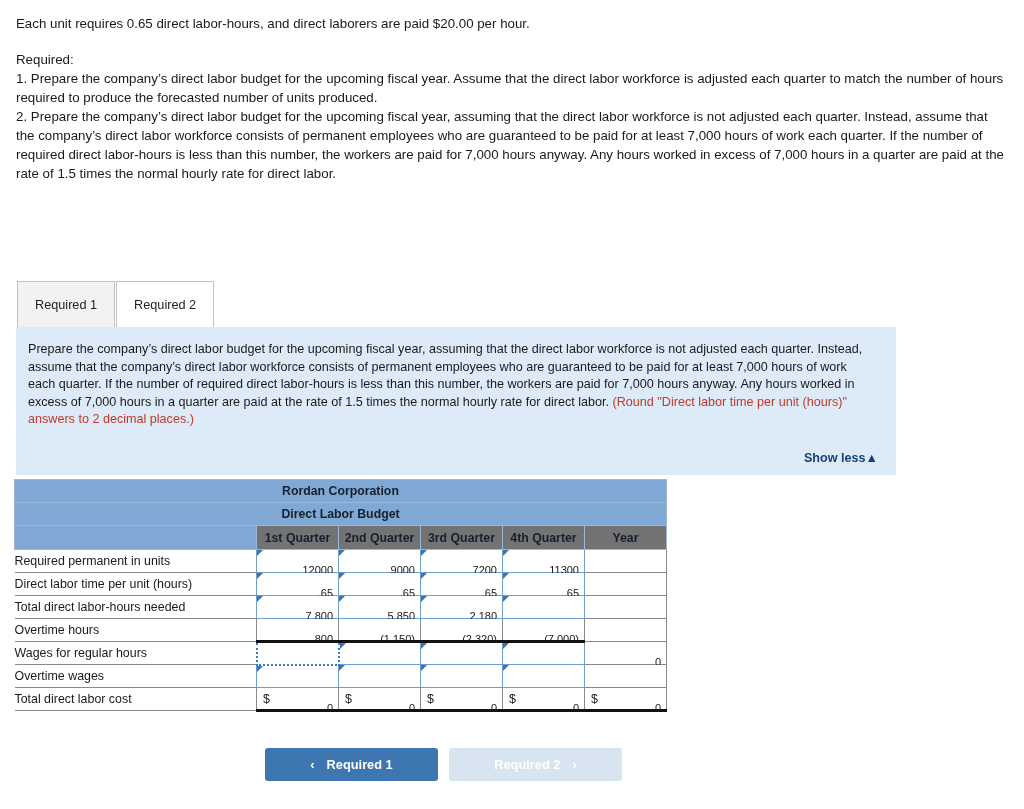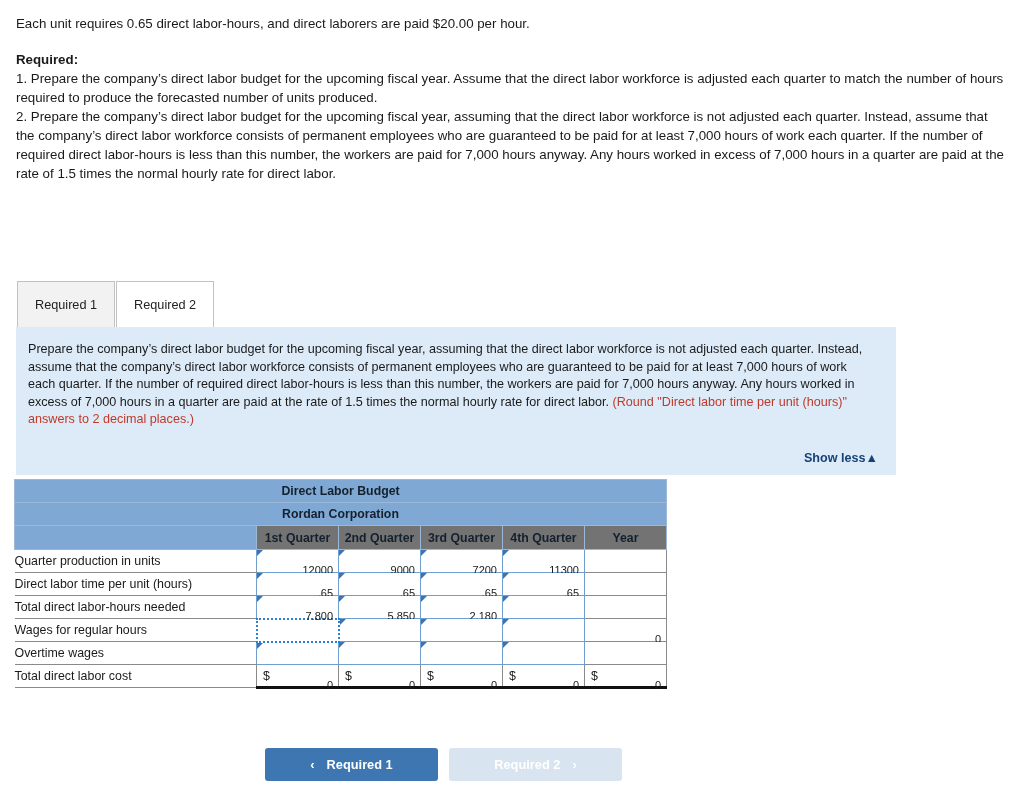--- a/index.html
+++ b/index.html
@@ -10,21 +10,21 @@
     font-family: "Liberation Sans", sans-serif;
     color: #222222;
     overflow: hidden;
   }
   .page { position: relative; width: 1024px; height: 604px; }
 
   
   .problem { padding: 14px 18px 0 16px; }
   .problem p { margin: 0; font-size: 13.3px; line-height: 19px; color: #1a1a1a; }
   .problem .gap { height: 17px; }
-  .req-head { font-weight: bold; font-size: 13.3px; line-height: 19px; margin: 0; }
+  .req-head { font-weight: normal; font-size: 13.3px; line-height: 19px; margin: 0; }
   .req-line { font-size: 13.3px; line-height: 19px; margin: 0; }
 
   
   .banner {
     position: absolute; left: 16px; top: 219px;
     width: 880px; height: 62px;
     background: #dddddd;
     display: flex; align-items: center;
   }
   .banner-text {
@@ -152,36 +152,36 @@
     <div class="instr-text">
       <span>Prepare the company’s direct labor budget for the upcoming fiscal year, assuming that the direct labor workforce is not adjusted each quarter. Instead, assume that the company’s direct labor workforce consists of permanent employees who are guaranteed to be paid for at least 7,000 hours of work each quarter. If the number of required direct labor-hours is less than this number, the workers are paid for 7,000 hours anyway. Any hours worked in excess of 7,000 hours in a quarter are paid at the rate of 1.5 times the normal hourly rate for direct labor. </span><span class="instr-note">(Round "Direct labor time per unit (hours)" answers to 2 decimal places.)</span>
     </div>
     <div class="show-less">Show less▲</div>
   </div>
 
   <div class="tbl-wrap">
     <table class="budget">
       <tbody>
           <tr>
+        <td class="hdr-blue" colspan="6">Rordan Corporation</td>
+      </tr>
+      <tr>
         <td class="hdr-blue" colspan="6">Direct Labor Budget</td>
-      </tr>
-      <tr>
-        <td class="hdr-blue" colspan="6">Rordan Corporation</td>
       </tr>
       <tr>
         <td class="hdr-blue"></td>
         <td class="hdr-col" style="width:82px">1st Quarter</td>
         <td class="hdr-col" style="width:82px">2nd Quarter</td>
         <td class="hdr-col" style="width:82px">3rd Quarter</td>
         <td class="hdr-col" style="width:82px">4th Quarter</td>
         <td class="hdr-col" style="width:82px">Year</td>
       </tr>
 
       <tr>
-        <td class="lbl first">Quarter production in units</td>
+        <td class="lbl first">Required permanent in units</td>
         <td class="cell input">
               <span class="v">12000</span>
             </td>
         <td class="cell input">
               <span class="v">9000</span>
             </td>
         <td class="cell input">
               <span class="v">7200</span>
             </td>
         <td class="cell input">
@@ -224,20 +224,38 @@
             </td>
         <td class="cell input">
               <span class="v"></span>
             </td>
         <td class="cell year">
               <span class="v"></span>
             </td>
       </tr>
 
 
+      <tr>
+        <td class="lbl">Overtime hours</td>
+        <td class="cell plain thickbottom">
+              <span class="v">800</span>
+            </td>
+        <td class="cell plain thickbottom">
+              <span class="v">(1,150)</span>
+            </td>
+        <td class="cell plain thickbottom">
+              <span class="v">(2,320)</span>
+            </td>
+        <td class="cell plain thickbottom">
+              <span class="v">(7,000)</span>
+            </td>
+        <td class="cell year">
+              <span class="v"></span>
+            </td>
+      </tr>
 
       <tr>
         <td class="lbl">Wages for regular hours</td>
         <td class="cell selected">
               <span class="v"></span>
             </td>
         <td class="cell input">
               <span class="v"></span>
             </td>
         <td class="cell input">

